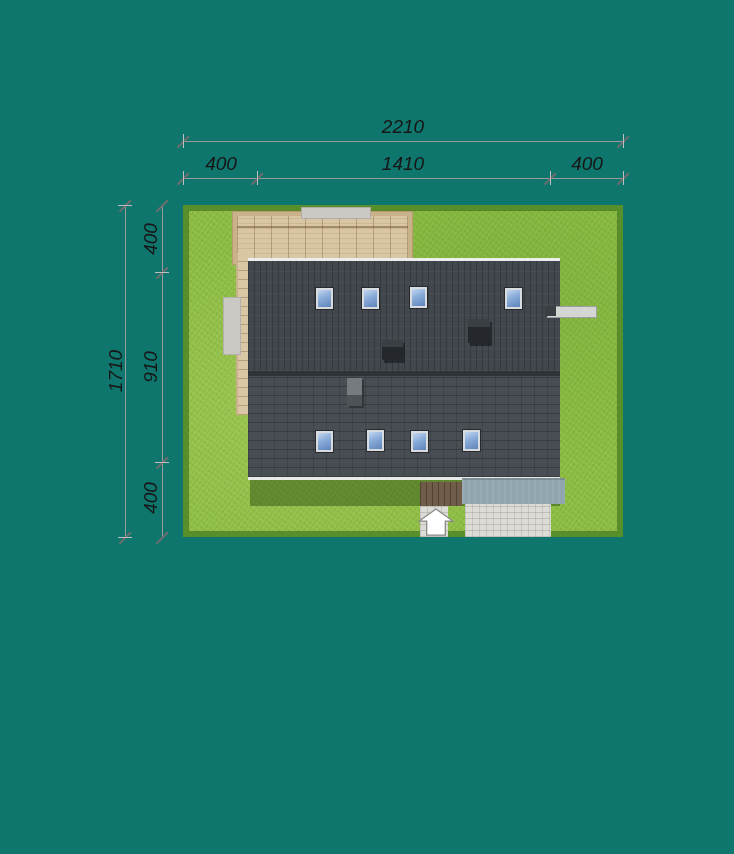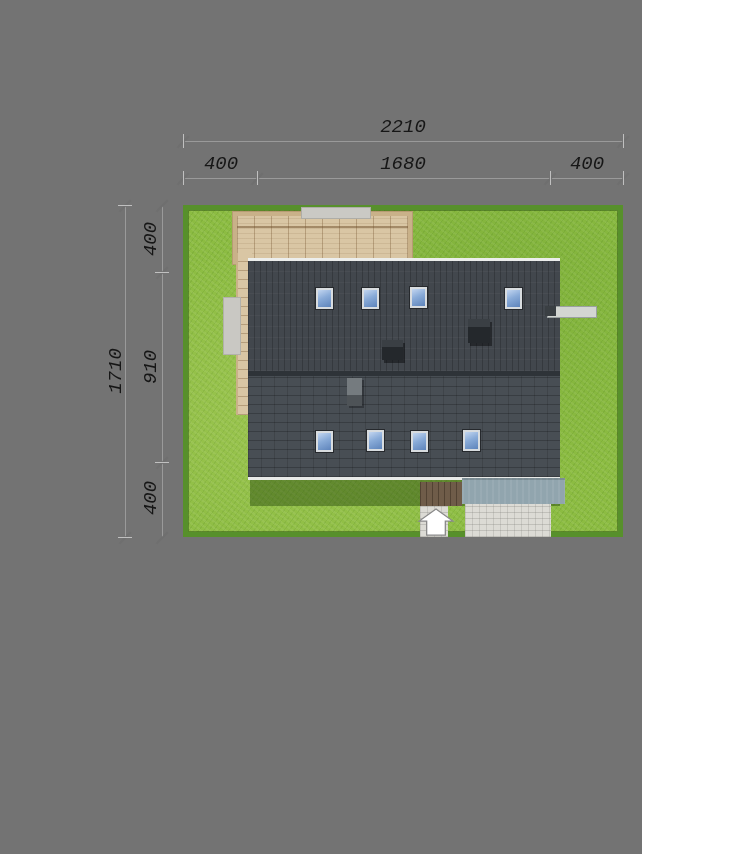--- a/index.html
+++ b/index.html
@@ -1,18 +1,18 @@
 <!DOCTYPE html>
 <html><head>
 <meta charset="utf-8">
 <style>
   html,body { margin:0; padding:0; background:#ffffff; }
   #canvas {
-    position:relative; width:642px; height:854px; background:#737373;
-    font-family:Liberation Mono, monospace; overflow:hidden;
+    position:relative; width:734px; height:854px; background:#0f766e;
+    font-family:Liberation Sans, sans-serif; overflow:hidden;
   }
   
   .dim-line-h { position:absolute; height:1px; background:#9a9a9a; }
   .dim-line-v { position:absolute; width:1px; background:#9a9a9a; }
   .tick { position:absolute; width:16px; height:1.5px; background:#6f6f6f; transform:rotate(-45deg); }
   .ext-v { position:absolute; width:1px; height:14px; background:#c0c0c0; }
   .ext-h { position:absolute; height:1px; width:14px; background:#c0c0c0; }
   .dim-label {
     position:absolute; width:90px; height:22px; text-align:center;
     font-style:italic; font-size:19px; color:#161616; line-height:22px;
@@ -141,21 +141,21 @@
 <div id="canvas">
 
   <div class="dim-label" style="left:358px; top:116px;">2210</div>
   <div class="dim-line-h" style="left:183px; top:141px; width:440px;"></div>
   <div class="tick" style="left:175px; top:141px;"></div>
   <div class="tick" style="left:615px; top:141px;"></div>
   <div class="ext-v" style="left:183px; top:134px;"></div>
   <div class="ext-v" style="left:623px; top:134px;"></div>
 
   <div class="dim-label" style="left:176px; top:153px;">400</div>
-  <div class="dim-label" style="left:358px; top:153px;">1680</div>
+  <div class="dim-label" style="left:358px; top:153px;">1410</div>
   <div class="dim-label" style="left:542px; top:153px;">400</div>
   <div class="dim-line-h" style="left:183px; top:178px; width:440px;"></div>
   <div class="tick" style="left:175px; top:178px;"></div>
   <div class="tick" style="left:249px; top:178px;"></div>
   <div class="tick" style="left:542px; top:178px;"></div>
   <div class="tick" style="left:615px; top:178px;"></div>
   <div class="ext-v" style="left:183px; top:171px;"></div>
   <div class="ext-v" style="left:257px; top:171px;"></div>
   <div class="ext-v" style="left:550px; top:171px;"></div>
   <div class="ext-v" style="left:623px; top:171px;"></div>

